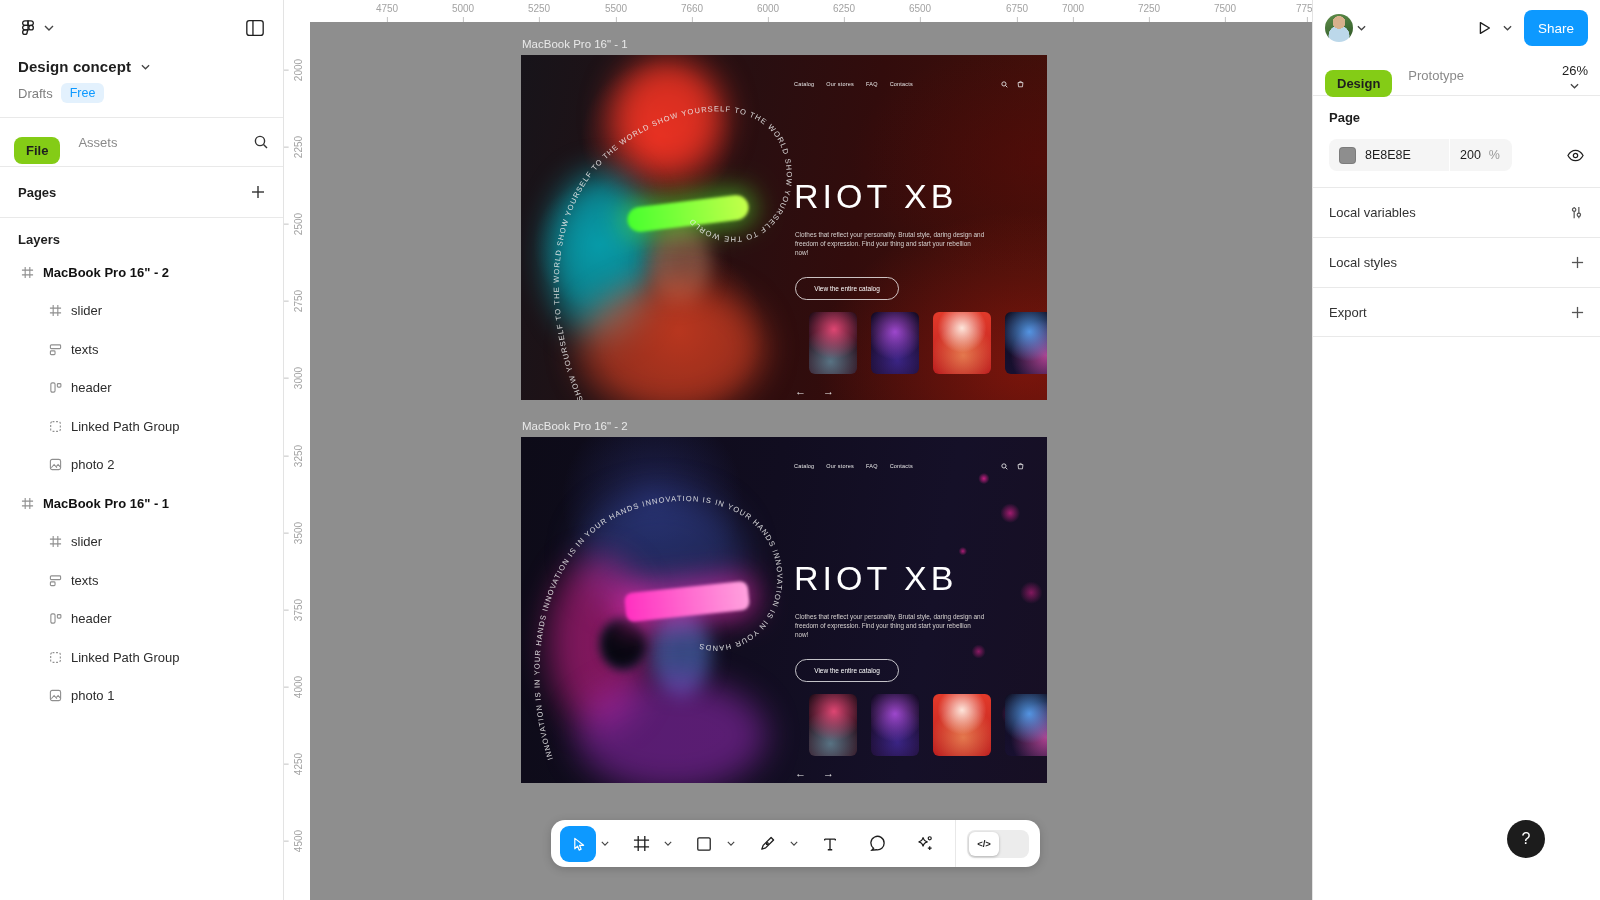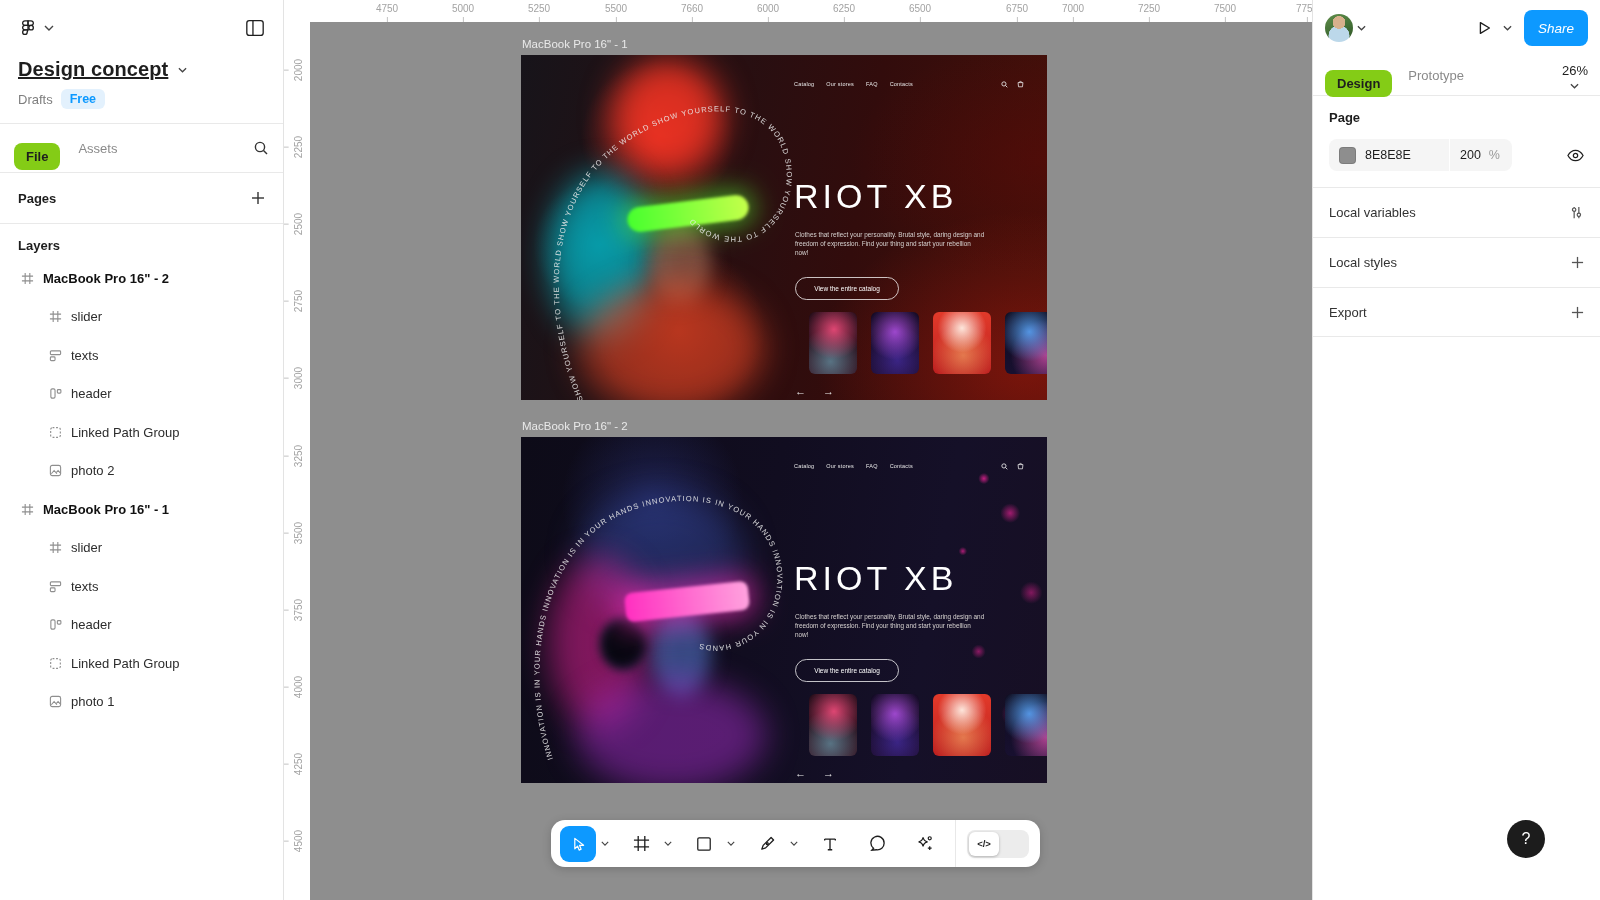--- a/index.html
+++ b/index.html
@@ -6,24 +6,24 @@
   html,body { width:1600px; height:900px; overflow:hidden;
     font-family:"Liberation Sans","DejaVu Sans",sans-serif; background:#fff; color:#1e1e1e; }
 
   
   .sidebar { position:absolute; left:0; top:0; width:284px; height:900px; background:#fff;
     border-right:1px solid #e3e3e3; z-index:30; }
   .sb-toprow { height:56px; display:flex; align-items:center; padding:0 18px; }
   .sb-toprow .grow { flex:1; }
   .icon-btn { display:flex; align-items:center; justify-content:center; cursor:pointer; }
   .sb-title-row { display:flex; align-items:center; gap:10px; padding:2px 18px 4px; }
-  .sb-title { font-size:20px; font-weight:700; letter-spacing:.1px;text-decoration:underline; }
+  .sb-title { font-size:15px; font-weight:700; letter-spacing:.1px; }
   .sb-meta { display:flex; align-items:center; gap:8px; padding:4px 18px 14px; }
   .sb-drafts { font-size:13px; color:#7e7e7e; }
-  .badge-free { font-size:12.5px; font-weight:700; color:#0D99FF; background:#e3f1fd;
+  .badge-free { font-size:12.5px; font-weight:400; color:#0D99FF; background:#e3f1fd;
     padding:3px 9px; border-radius:6px; }
   .sb-div { border-top:1px solid #e9e9e9; }
   .sb-tabs { height:48px; display:flex; align-items:center; padding:0 14px; gap:6px; }
   .tab-pill { font-size:13px; font-weight:600; padding:6px 12px; border-radius:8px; }
   .tab-pill.active { background:#84cc16;margin-top:16px; }
   .tab-pill.inactive { color:#8a8a8a; font-weight:400; }
   .sb-tabs .grow { flex:1; }
   .sb-pages { height:50px; display:flex; align-items:center; padding:0 18px; }
   .sb-pages .label { font-size:13px; font-weight:600; flex:1; }
   .sb-layers-h { padding:14px 18px 6px; font-size:13px; font-weight:600; }
@@ -116,21 +116,21 @@
   
   .rpanel { position:absolute; left:1312px; top:0; width:288px; height:900px; background:#fff;
     border-left:1px solid #e3e3e3; z-index:30; }
   .rp-header { height:56px; display:flex; align-items:center; padding:0 12px; gap:4px; }
   .avatar { width:28px; height:28px; border-radius:50%; overflow:hidden; position:relative; cursor:pointer;
     background:radial-gradient(circle at 50% 30%, #d8b08c 0 26%, transparent 27%),
     radial-gradient(circle at 50% 78%, #bcd8ea 0 40%, transparent 41%),
     linear-gradient(160deg,#5f8d4a,#3f6b33 60%,#2f5526); }
   .rp-header .grow { flex:1; }
   .share-btn { margin-left:8px; width:64px; height:36px; background:#0D99FF; color:#fff; border:none;
-    border-radius:8px; font-size:13.5px; font-weight:500; font-family:inherit; cursor:pointer;font-style:italic; }
+    border-radius:8px; font-size:13.5px; font-weight:500; font-family:inherit; cursor:pointer; }
   .rp-tabs { height:40px; display:flex; align-items:center; padding:0 12px; gap:4px; border-bottom:1px solid #e9e9e9; }
   .rp-tabs .grow { flex:1; }
   .zoom-ctl { display:flex; align-items:center; gap:5px; font-size:13px; color:#1e1e1e; cursor:pointer;flex-direction:column; }
   .rp-section { padding:14px 16px 16px; }
   .rp-sec-title { font-size:13px; font-weight:600; margin-bottom:14px; }
   .color-row { display:flex; align-items:center; }
   .color-field { display:flex; border-radius:8px; overflow:hidden; gap:1px; flex:0 0 auto; }
   .cf-left { display:flex; align-items:center; gap:9px; background:#f5f5f5; height:32px; padding:0 10px; width:120px; }
   .swatch { width:17px; height:17px; border-radius:4px; background:#8E8E8E; box-shadow:inset 0 0 0 1px rgba(0,0,0,.12); }
   .cf-hex { font-size:12.5px; }

